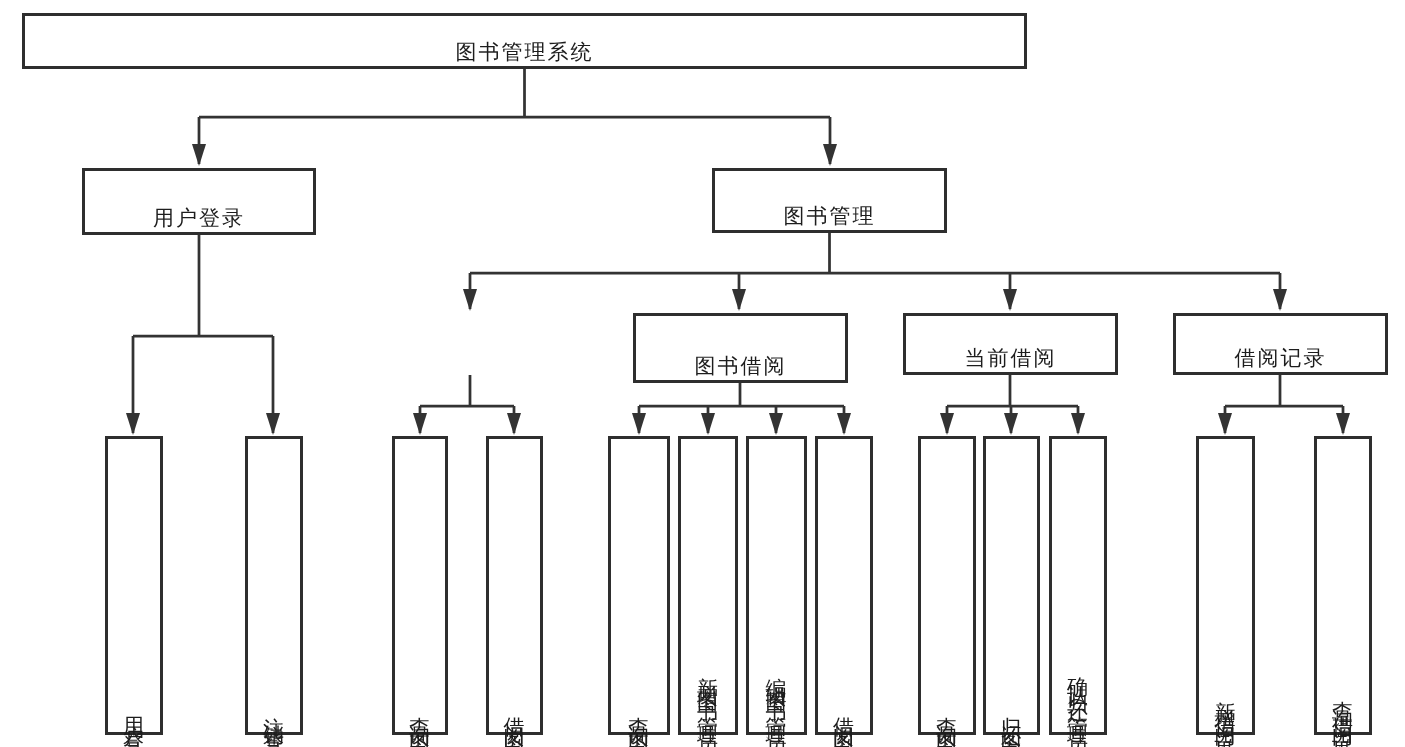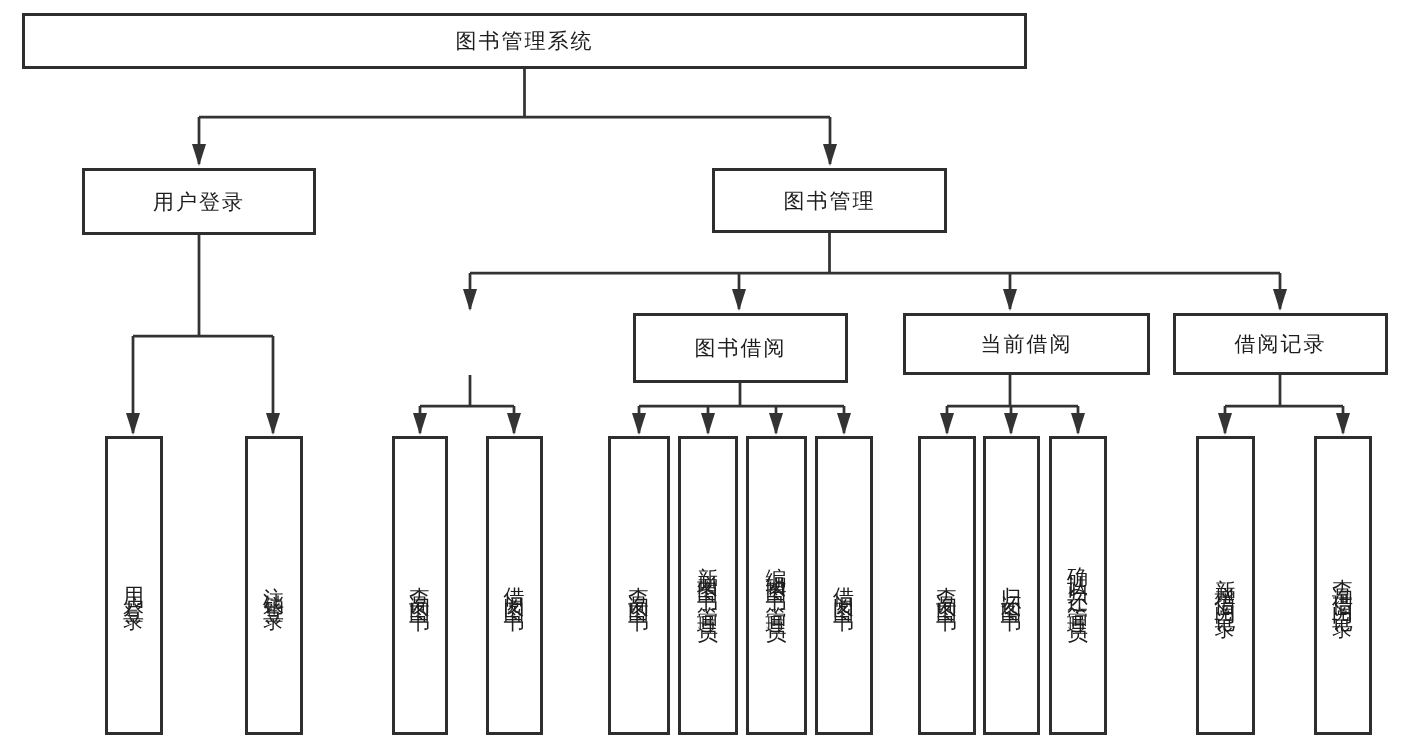--- a/index.html
+++ b/index.html
@@ -4,21 +4,21 @@
 <style>
   html,body{margin:0;padding:0;background:#fff;}
   .canvas{
     position:relative;width:1405px;height:747px;background:#ffffff;
     font-family:"Liberation Sans","DejaVu Sans",sans-serif;overflow:hidden;
   }
   .wires{position:absolute;left:0;top:0;pointer-events:none;}
   .box{
     position:absolute;box-sizing:border-box;background:#ffffff;
     border:3px solid #2e2e2e;color:#1d1d1d;
-    display:flex;align-items:center;justify-content:center;
+    display:flex;align-items:flex-end;justify-content:center;
   }
   .h-box{font-size:21px;letter-spacing:2px;white-space:nowrap;}
   .v-box .lbl{
     writing-mode:vertical-rl;text-orientation:mixed;
     font-size:21px;letter-spacing:8px;line-height:1.1;white-space:nowrap;
   }
   .watermark{
     position:absolute;right:8px;top:711px;font-size:18px;
     color:rgba(120,120,120,0.75);letter-spacing:1px;white-space:nowrap;
   }
@@ -85,21 +85,21 @@
   <div class="box h-box" style="left:82px;top:168px;width:234px;height:67px">
     <span class="lbl">用户登录</span>
   </div>
   <div class="box h-box" style="left:712px;top:168px;width:235px;height:65px">
     <span class="lbl">图书管理</span>
   </div>
 
   <div class="box h-box" style="left:633px;top:313px;width:215px;height:70px">
     <span class="lbl">图书借阅</span>
   </div>
-  <div class="box h-box" style="left:903px;top:313px;width:247px;height:62px">
+  <div class="box h-box" style="left:903px;top:313px;width:215px;height:62px">
     <span class="lbl">当前借阅</span>
   </div>
   <div class="box h-box" style="left:1173px;top:313px;width:215px;height:62px">
     <span class="lbl">借阅记录</span>
   </div>
 
   <div class="box v-box" style="left:105px;top:436px;width:58px;height:299px">
     <span class="lbl">用户登录</span>
   </div>
   <div class="box v-box" style="left:245px;top:436px;width:58px;height:299px">

